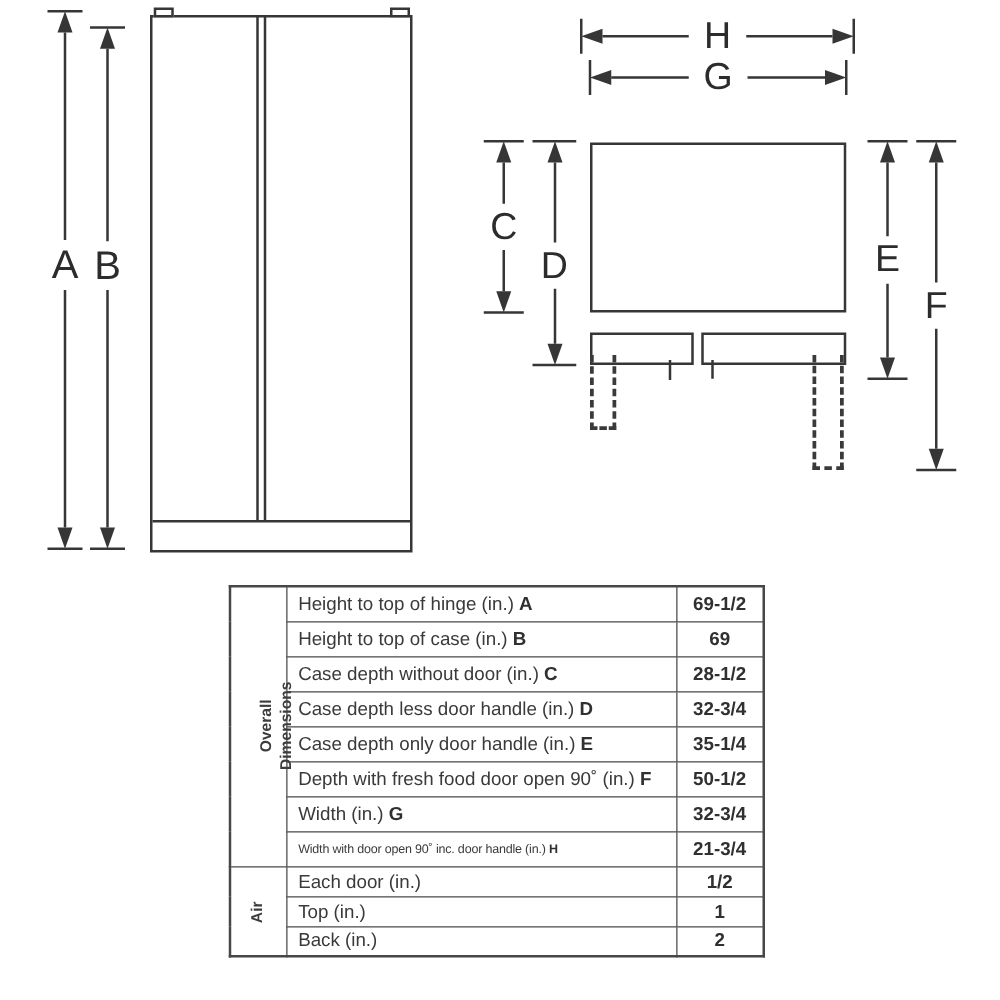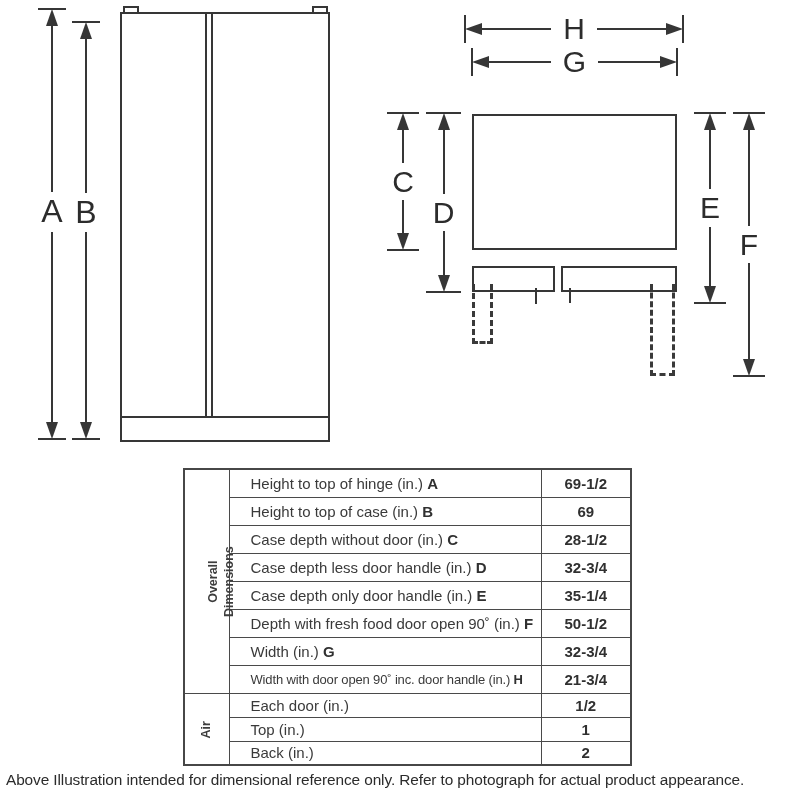--- a/index.html
+++ b/index.html
@@ -35,23 +35,23 @@
   .hdim .dim-letter{padding:0 12px;}
   .vdim .dim-letter{padding:3px 0;}
 
   
   .dim-table{position:absolute;left:183px;top:468px;width:427px;border-collapse:collapse;
     table-layout:fixed;border:2px solid #474747;}
   .dim-table td{border:1.5px solid #4a4a4a;vertical-align:middle;box-sizing:border-box;}
   .dim-table tr.g1 td{height:28px;}
   .dim-table tr.g2 td{height:24px;}
   .group-cell{width:45px;text-align:center;}
-  .label-cell{width:312px;font-size:15px;color:#3a3a3a;padding:0 6px 0 21px;white-space:nowrap;overflow:hidden;}
-  .label-cell.cond{font-size:13px;letter-spacing:-0.15px;}
-  .value-cell{width:90px;text-align:center;font-weight:bold;font-size:15px;color:#303030;}
+  .label-cell{width:312px;font-size:15px;color:#3a3a3a;padding:0 6px 0 9px;white-space:nowrap;overflow:hidden;}
+  .label-cell.cond{font-size:10px;letter-spacing:-0.15px;}
+  .value-cell{width:70px;text-align:center;font-weight:bold;font-size:15px;color:#303030;}
   .key{font-weight:bold;color:#303030;}
   .vert{display:inline-block;transform:rotate(-90deg);font-weight:bold;font-size:12.5px;
     line-height:1.25;color:#3d3d3d;text-align:center;white-space:nowrap;}
 
   .caption{position:absolute;left:6px;top:771px;font-size:15.4px;letter-spacing:-0.1px;
     color:#2b2b2b;white-space:nowrap;}
 </style>
 </head>
 <body>
 
@@ -209,15 +209,14 @@
       <td class="label-cell"><span>Top (in.)</span></td>
       <td class="value-cell">1</td>
     </tr>
     <tr class="g2">
       <td class="label-cell"><span>Back (in.)</span></td>
       <td class="value-cell">2</td>
     </tr>
   </tbody>
     </table>
 
-  <div class="caption">Above Illustration intended for dimensional reference only. Refer to photograph for actual product appearance.</div>
 
 </div>
 
 </body></html>

